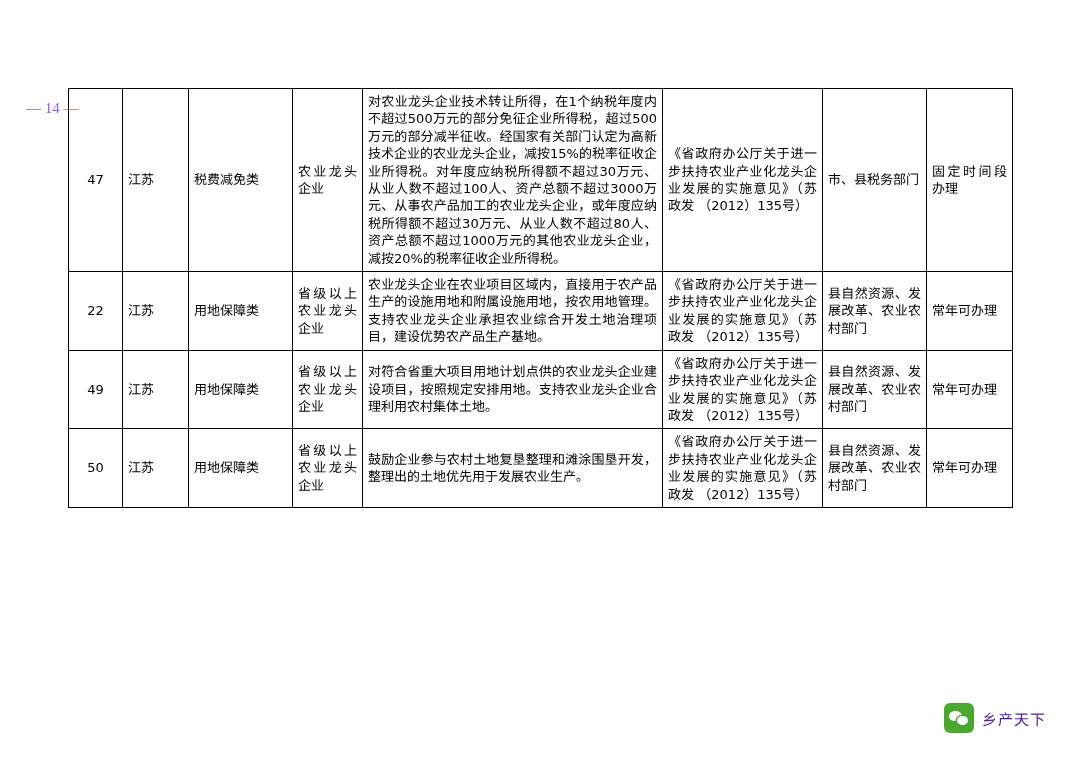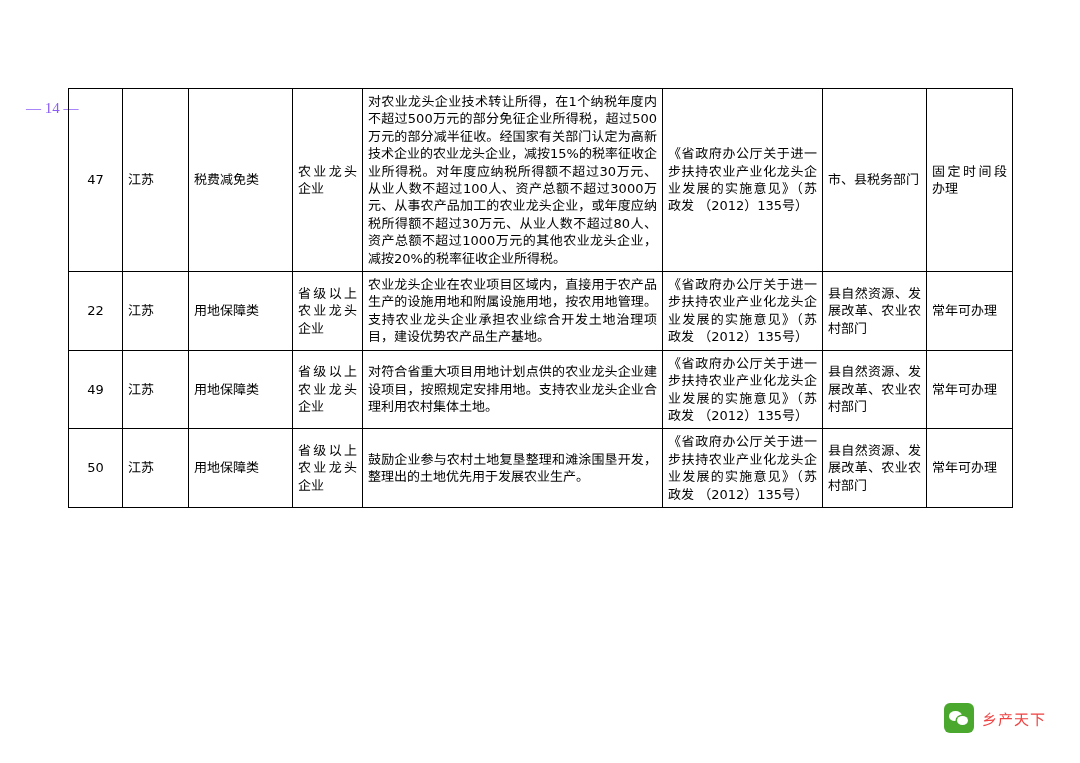--- a/index.html
+++ b/index.html
@@ -115,21 +115,21 @@
     left: 13px;
     top: 13px;
     width: 11px;
     height: 9px;
     background: #fff;
     border-radius: 50%;
     box-shadow: 0 0 0 1.5px #4ba82e;
   }
   .wechat-badge .wc-text {
     font-size: 15px;
-    color: #ef4444;
+    color: #4c1d95;
     font-family: "DejaVu Sans", "Liberation Sans", sans-serif;
     letter-spacing: 1px;
   }
 </style>
 </head>
 <body>
 
 <div class="page">
 
   <div class="page-number">— 14 —</div>

